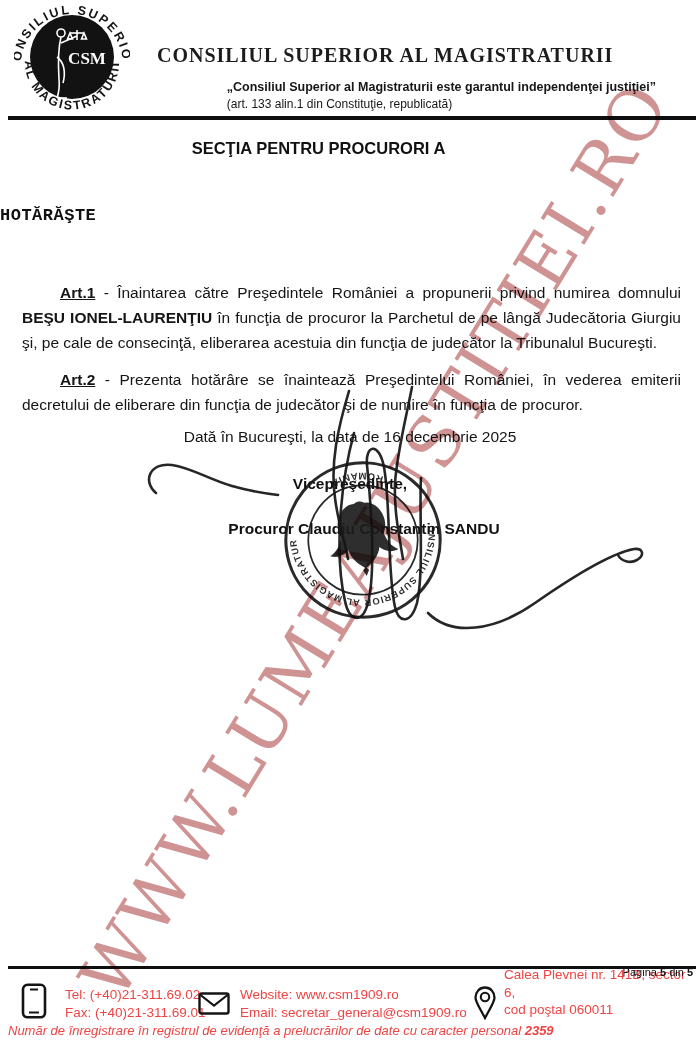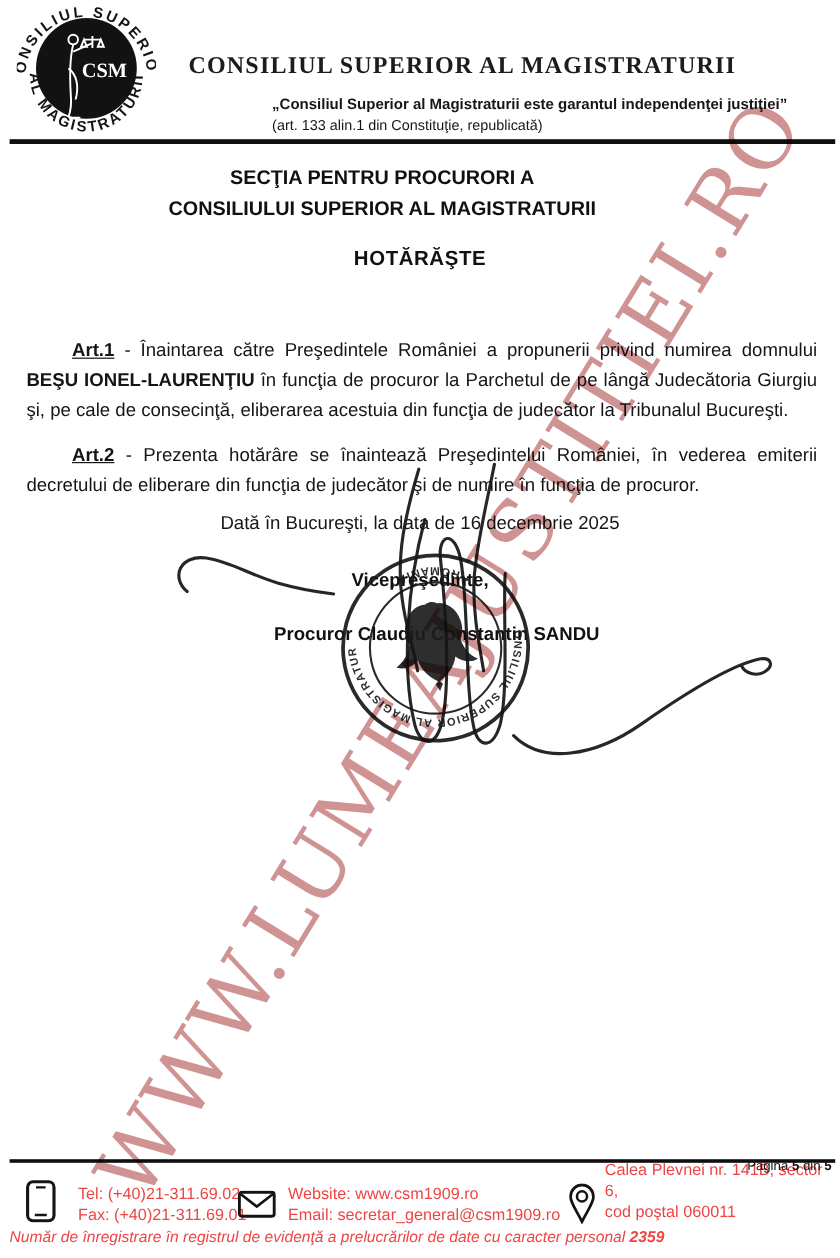--- a/index.html
+++ b/index.html
@@ -13,22 +13,22 @@
   .motto-block{position:absolute;right:44px;top:80px;text-align:left;line-height:15px;}
   .motto{font-size:12.5px;font-weight:700;color:#161616;}
   .motto-ref{font-size:12px;font-weight:400;margin-top:2px;color:#161616;}
   .rule{position:absolute;left:8px;right:4px;height:4px;background:#0f0f0f;}
   .rule-top{top:116px;}
   .rule-bottom{top:966px;height:3px;}
 
   
   .section-title{position:absolute;left:0;top:135px;width:637px;text-align:center;
                  font-size:16.5px;font-weight:700;line-height:26px;color:#111;}
-  .decision-word{position:absolute;left:0;top:206px;width:700px;text-align:center;
-                 font-size:17px;font-weight:700;letter-spacing:.5px;color:#111;}
+  .decision-word{position:absolute;left:0;top:206px;width:700px;text-align:left;
+                 font-size:17px;font-weight:700;letter-spacing:.5px;color:#111;font-family:Liberation Mono, monospace;}
   .articles{position:absolute;left:10px;top:268px;width:683px;z-index:1;}
   .articles p{margin:12px;text-align:justify;text-indent:38px;font-size:15.5px;line-height:25px;color:#151515;}
   .art-label{font-weight:700;text-decoration:underline;}
   .art-bold{font-weight:700;}
   .date-line{position:absolute;left:0;top:428px;width:700px;text-align:center;font-size:15.5px;color:#151515;}
   .signer-title{position:absolute;left:0;top:475px;width:700px;text-align:center;
                 font-size:15.5px;font-weight:700;color:#111;}
   .signer-name{position:absolute;left:14px;top:520px;width:700px;text-align:center;
                font-size:15.5px;font-weight:700;color:#111;}
 
@@ -91,21 +91,20 @@
 
   <div class="motto-block">
     <div class="motto">„Consiliul Superior al Magistraturii este garantul independenţei justiţiei”</div>
     <div class="motto-ref">(art. 133 alin.1 din Constituţie, republicată)</div>
   </div>
 
   <div class="rule rule-top"></div>
 
   <div class="section-title">
     <div>SECŢIA PENTRU PROCURORI A</div>
-    <div>CONSILIULUI SUPERIOR AL MAGISTRATURII</div>
   </div>
 
   <div class="decision-word">HOTĂRĂŞTE</div>
 
   <div class="articles">
     <p><span class="art-label">Art.1</span><span> - Înaintarea către Preşedintele României a propunerii privind numirea domnului </span><span class="art-bold">BEŞU IONEL-LAURENŢIU</span><span> în funcţia de procuror la Parchetul de pe lângă Judecătoria Giurgiu şi, pe cale de consecinţă, eliberarea acestuia din funcţia de judecător la Tribunalul Bucureşti.</span></p>
     <p><span class="art-label">Art.2</span><span> - Prezenta hotărâre se înaintează Preşedintelui României, în vederea emiterii decretului de eliberare din funcţia de judecător şi de numire în funcţia de procuror.</span></p>
   </div>
 
   <div class="date-line">Dată în Bucureşti, la data de 16 decembrie 2025</div>

